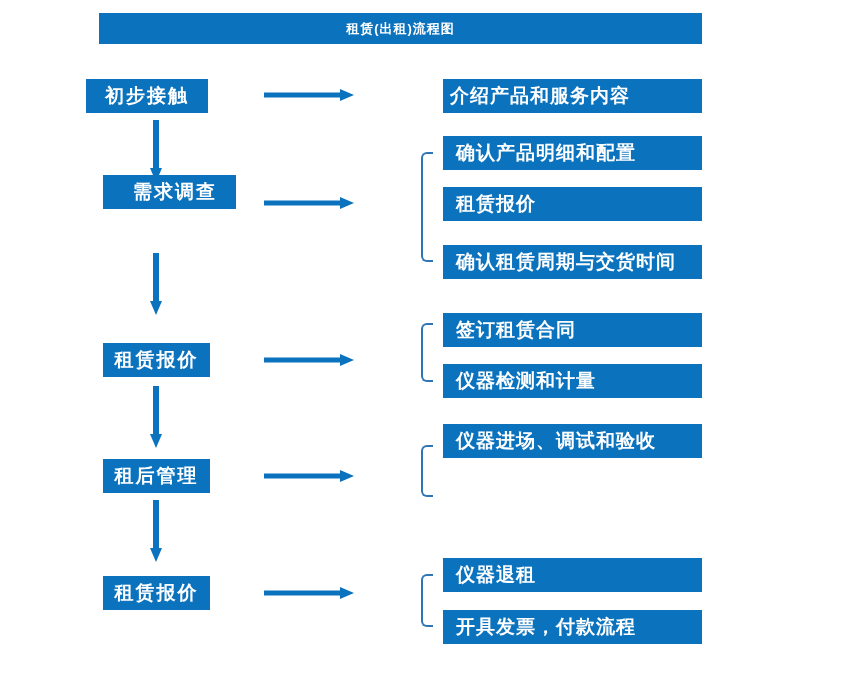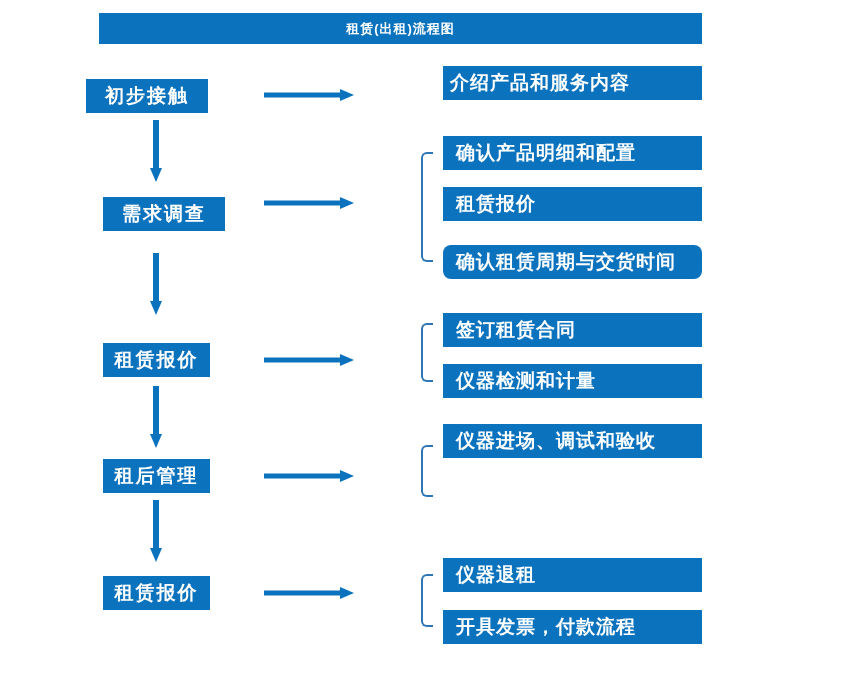--- a/index.html
+++ b/index.html
@@ -70,29 +70,29 @@
   }
 </style>
 </head>
 <body>
 
 <div class="canvas">
 
   <div class="title-bar" style="left:99px;top:13px;width:603px;height:31px;">租赁(出租)流程图</div>
 
   <div class="stage-box" style="left:86px;top:79px;width:122px;">初步接触</div>
-  <div class="stage-box" style="left:103px;top:197px;width:122px;">需求调查</div>
+  <div class="stage-box" style="left:103px;top:175px;width:122px;padding-left:11px;">需求调查</div>
   <div class="stage-box" style="left:103px;top:343px;width:107px;">租赁报价</div>
   <div class="stage-box" style="left:103px;top:459px;width:107px;">租后管理</div>
   <div class="stage-box" style="left:103px;top:576px;width:107px;">租赁报价</div>
 
-  <div class="detail-box" style="top:66px;padding-left:7px;">介绍产品和服务内容</div>
+  <div class="detail-box" style="top:79px;padding-left:7px;">介绍产品和服务内容</div>
   <div class="detail-box" style="top:136px;">确认产品明细和配置</div>
   <div class="detail-box" style="top:187px;">租赁报价</div>
-  <div class="detail-box" style="top:245px;border-radius:8px;">确认租赁周期与交货时间</div>
+  <div class="detail-box" style="top:245px;">确认租赁周期与交货时间</div>
   <div class="detail-box" style="top:313px;">签订租赁合同</div>
   <div class="detail-box" style="top:364px;">仪器检测和计量</div>
   <div class="detail-box" style="top:424px;">仪器进场、调试和验收</div>
   <div class="detail-box" style="top:558px;">仪器退租</div>
   <div class="detail-box" style="top:610px;">开具发票，付款流程</div>
 
   <svg class="h-arrow" style="left:264px;top:87px;" width="90" height="16" viewBox="0 0 90 16">
     <line x1="0" y1="8" x2="76" y2="8"></line>
       <polygon points="76,2 90,8 76,14"></polygon>
   </svg>

